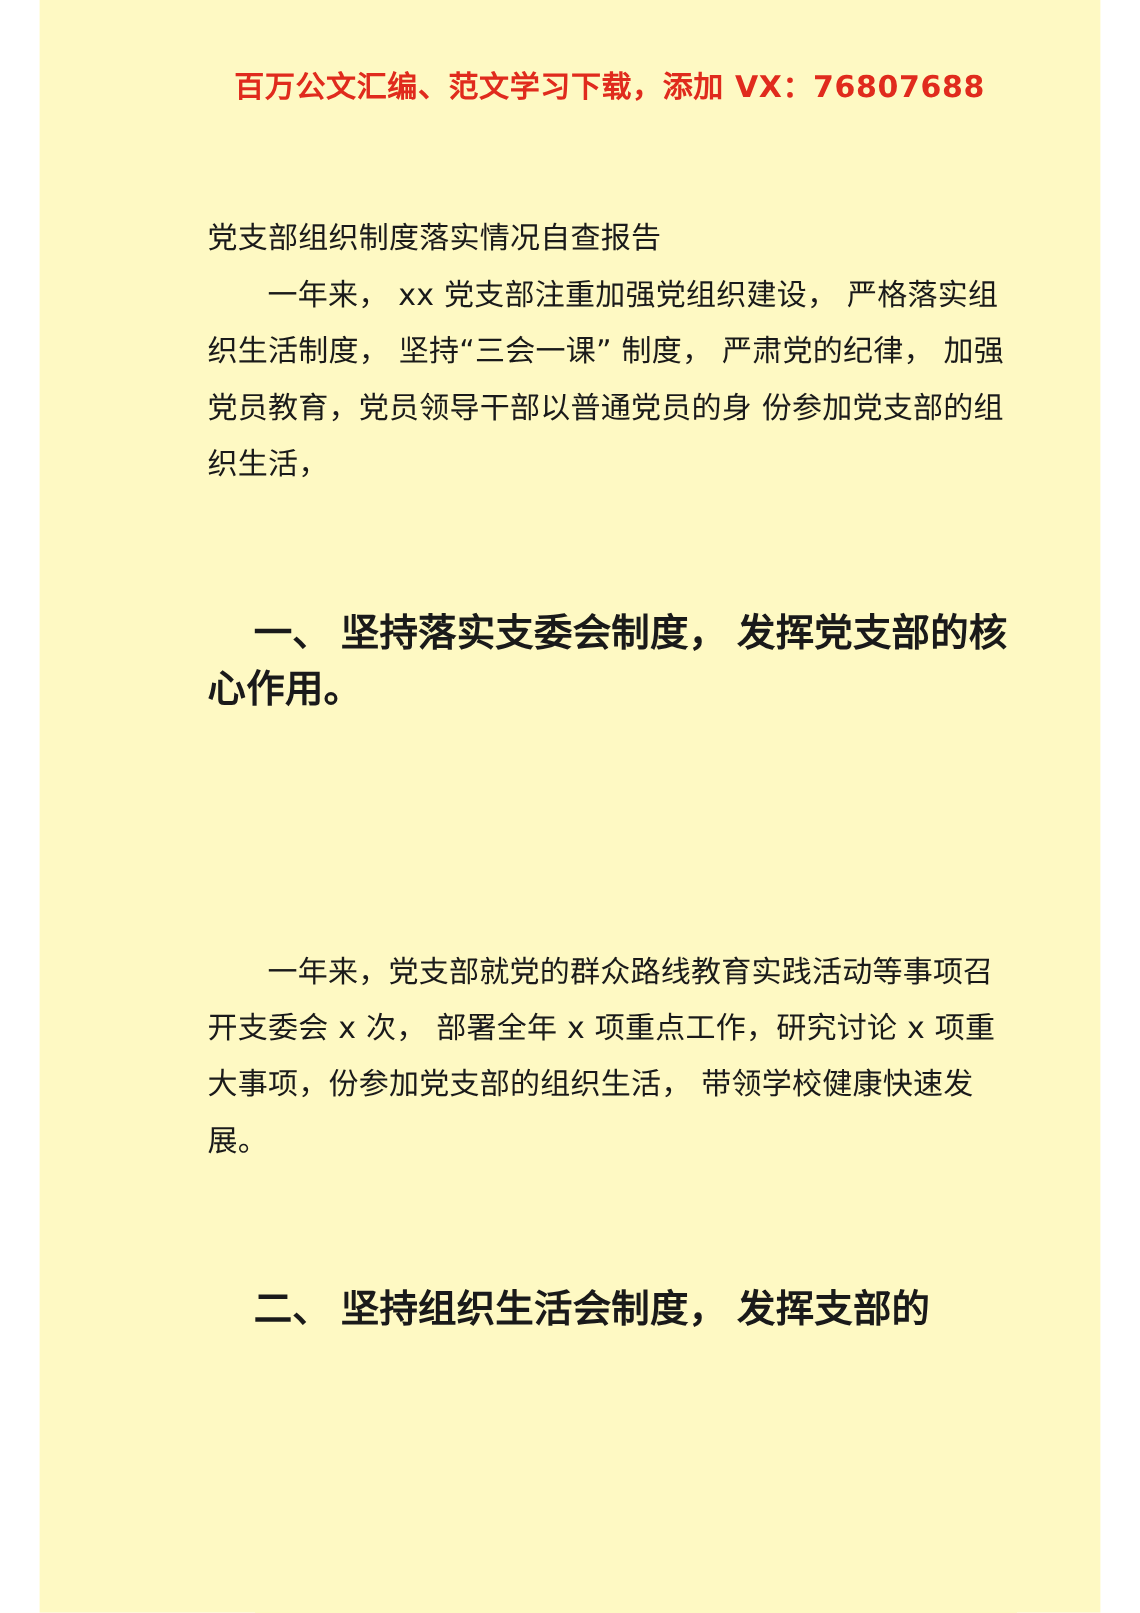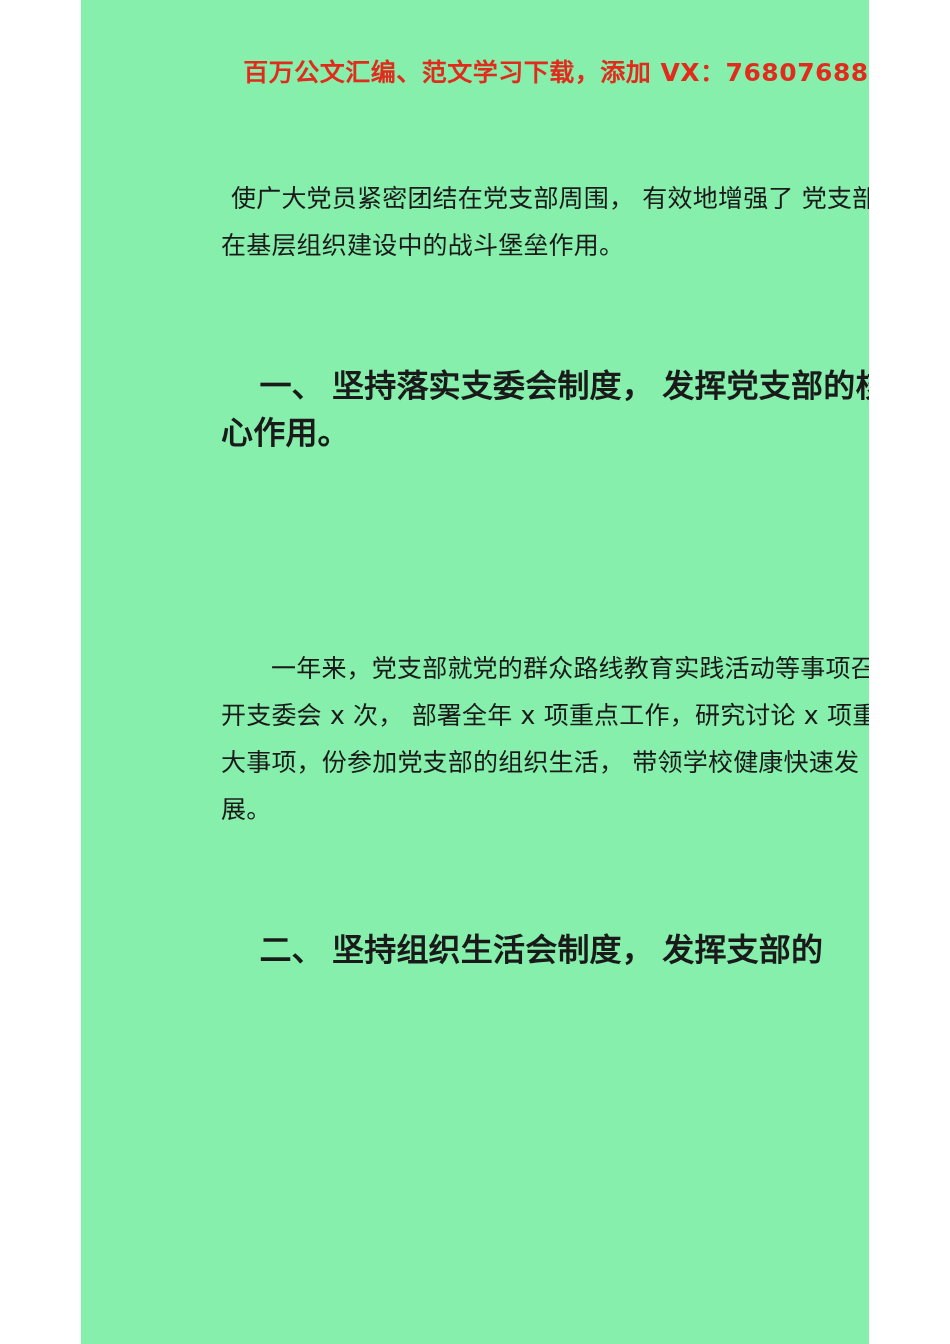--- a/index.html
+++ b/index.html
@@ -10,24 +10,24 @@
   }
 
   body {
     font-family: "DejaVu Sans", "Liberation Sans", sans-serif;
     color: #1a1a1a;
     -webkit-font-smoothing: antialiased;
   }
 
   .page {
     position: relative;
-    width: 788px;
+    width: 884px;
     height: 1344px;
     margin: 0 auto;
-    background: #86efac;
+    background: #fef9c3;
     overflow: hidden;
     box-sizing: border-box;
   }
 
   
   .promo-banner {
     position: absolute;
     top: 60px;
     left: 0;
     width: 950px;
@@ -109,23 +109,24 @@
 
 <div class="page">
 
   <div class="promo-banner">
     <span class="promo-text">百万公文汇编、范文学习下载，添加 VX：76807688</span>
   </div>
 
   <div class="doc-body">
 
 
+    <div class="doc-line line-title">党支部组织制度落实情况自查报告</div>
 
+    <p class="doc-para para-lead">一年来， xx 党支部注重加强党组织建设， 严格落实组织生活制度， 坚持“三会一课” 制度， 严肃党的纪律， 加强党员教育，党员领导干部以普通党员的身 份参加党支部的组织生活，</p>
 
-    <p class="doc-para para-lead-cont">使广大党员紧密团结在党支部周围， 有效地增强了 党支部在基层组织建设中的战斗堡垒作用。</p>
 
     <div class="gap-lg"></div>
 
     <h2 class="heading">一、 坚持落实支委会制度， 发挥党支部的核心作用。</h2>
 
     <div class="gap-lg"></div>
 
 
     <div class="gap-lg"></div>
 

